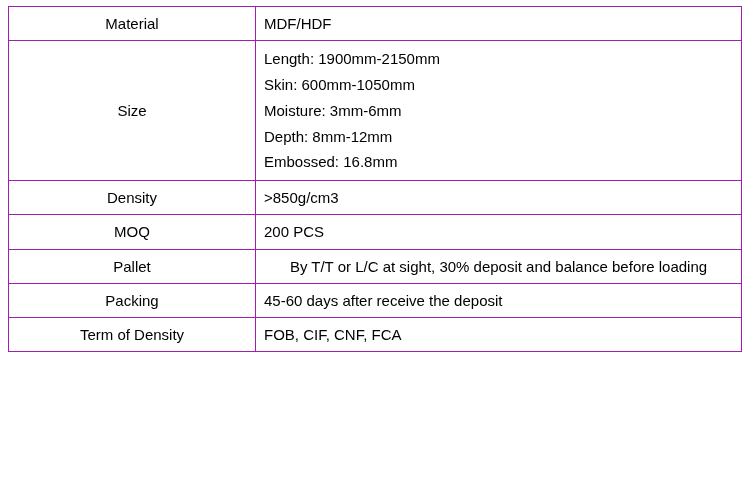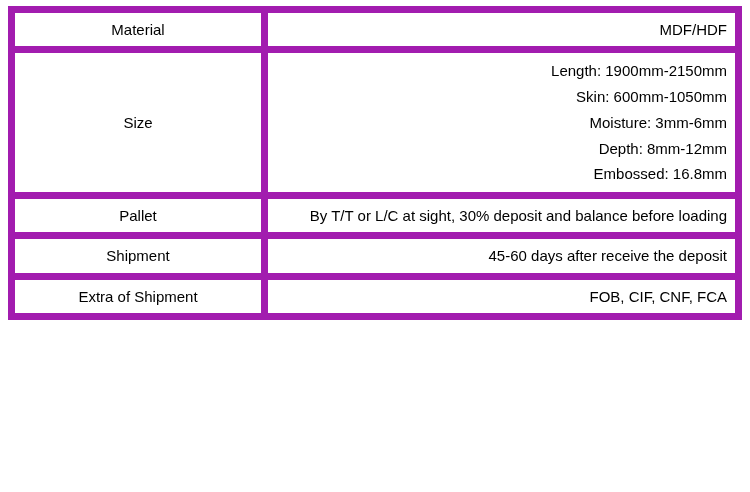--- a/index.html
+++ b/index.html
@@ -23,45 +23,45 @@
     align-items: flex-start;
     justify-content: center;
   }
   table.spec {
     border-collapse: collapse;
     width: 734px;
     table-layout: fixed;
     border: 1px solid #000000;
   }
   table.spec td {
-    border: 7px solid #a21caf;
+    border: 1px solid #a21caf;
     font-size: 15px;
     line-height: 1.55;
     padding: 5px 8px;
     vertical-align: middle;
   }
   td.label {
     width: 230px;
     text-align: center;
     white-space: nowrap;
   }
   td.value-center {
-    text-align: right;
+    text-align: left;
   }
   td.size-cell {
-    text-align: right;
+    text-align: left;
     padding-top: 10px;
     padding-bottom: 10px;
   }
   td.size-cell .line {
     display: block;
     line-height: 1.72;
   }
   td.payment-cell {
-    text-align: right;
+    text-align: center;
     padding-left: 14px;
     padding-right: 14px;
     line-height: 1.7;
   }
 </style>
 </head>
 <body>
 
 <div class="sheet">
   <table class="spec">
@@ -77,35 +77,43 @@
         <td class="label">Size</td>
         <td class="size-cell">
           <span class="line">Length: 1900mm-2150mm</span>
           <span class="line">Skin: 600mm-1050mm</span>
           <span class="line">Moisture: 3mm-6mm</span>
           <span class="line">Depth: 8mm-12mm</span>
           <span class="line">Embossed: 16.8mm</span>
         </td>
       </tr>
 
+      <tr>
+        <td class="label">Density</td>
+        <td class="value-center">&gt;850g/cm3</td>
+      </tr>
 
 
 
+      <tr>
+        <td class="label">MOQ</td>
+        <td class="value-center">200 PCS</td>
+      </tr>
 
       <tr>
         <td class="label">Pallet</td>
         <td class="payment-cell">By T/T or L/C at sight, 30% deposit and balance before loading</td>
       </tr>
 
       <tr>
-        <td class="label">Shipment</td>
+        <td class="label">Packing</td>
         <td class="value-center">45-60 days after receive the deposit</td>
       </tr>
 
 
       <tr>
-        <td class="label">Extra of Shipment</td>
+        <td class="label">Term of Density</td>
         <td class="value-center">FOB, CIF, CNF, FCA</td>
       </tr>
 
     </tbody>
   </table>
 </div>
 
 </body></html>

